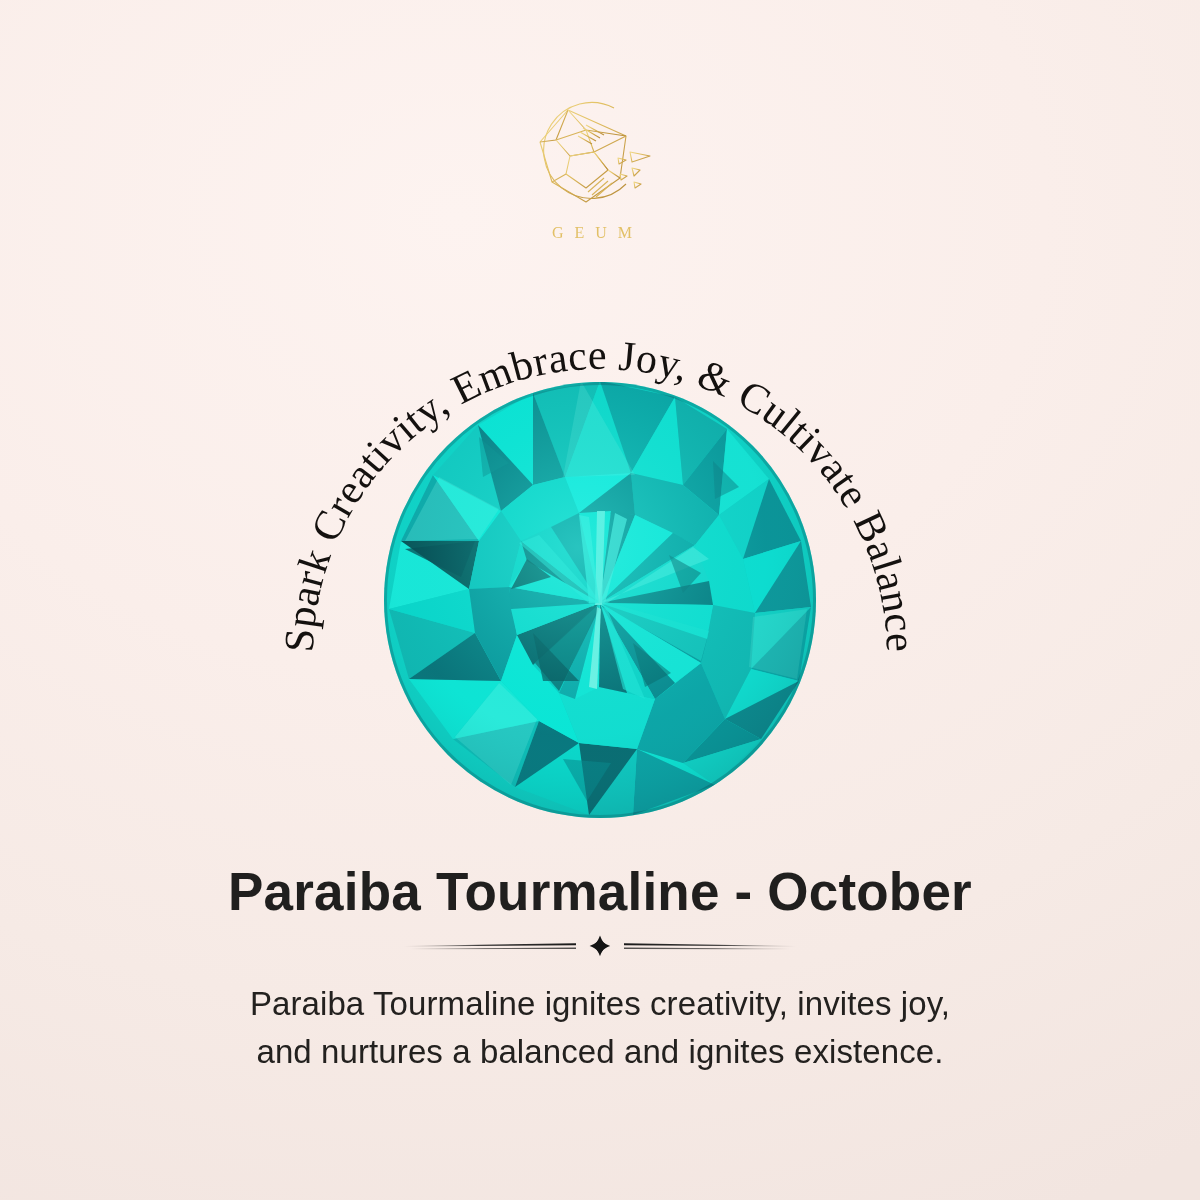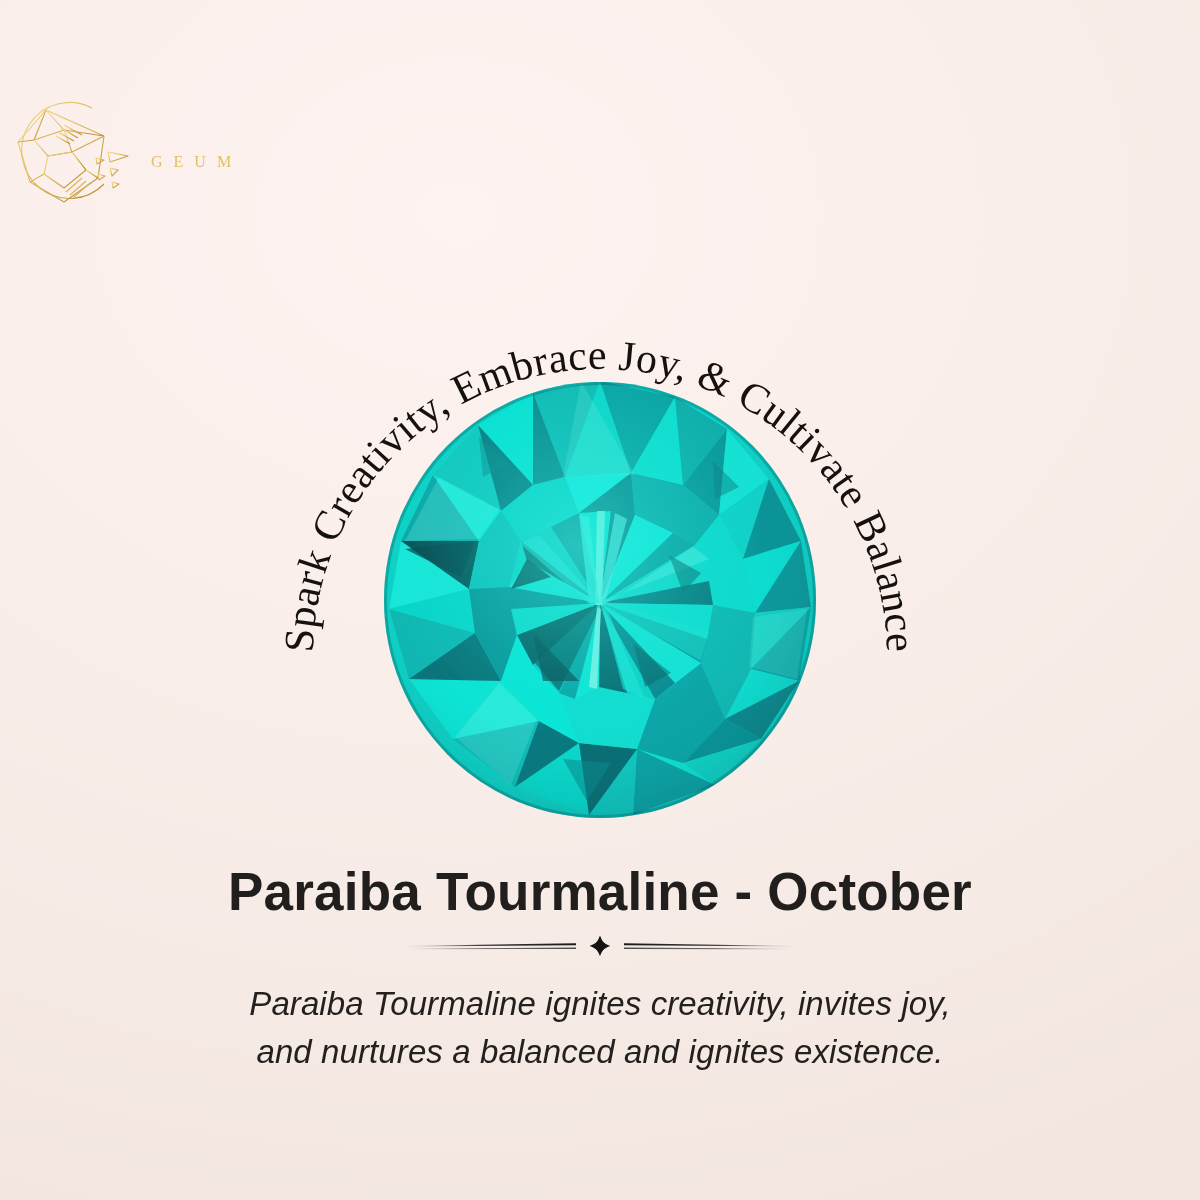--- a/index.html
+++ b/index.html
@@ -12,21 +12,21 @@
   .canvas {
     position:relative;
     width:1200px; height:1200px;
     background:
       radial-gradient(ellipse 1400px 1100px at 38% 18%, #fdf3f0 0%, #faeeea 42%, #f6eae5 72%, #f2e5e0 100%);
   }
 
   
   .logo-wrap {
     position:absolute; left:0; right:16px; top:100px;
-    display:flex; flex-direction:row; align-items:center;text-align:right;
+    display:flex; flex-direction:column; align-items:center;text-align:right;
   }
   .logo-mark { width:140px; height:112px; display:block; }
   .logo-word {
     margin-top:12px;
     font-family:"Liberation Serif", serif;
     font-size:16px;
     letter-spacing:11px;
     text-indent:11px;
     color:#e2c067;
     font-weight:400;
@@ -75,21 +75,20 @@
   
   .body-copy {
     position:absolute; left:0; right:0; top:980px;
     text-align:center;
     font-family:"Liberation Sans Narrow","Liberation Sans", sans-serif;
     font-size:33px;
     font-weight:400;
     line-height:1.45;
     color:#23211f;
     letter-spacing:0.1px;
-    font-style:italic;
   }
   .body-copy span { display:block; }
 </style>
 </head>
 <body>
 
 <div class="canvas">
 
   <div class="logo-wrap">
     <svg class="logo-mark" viewBox="0 0 140 112">

